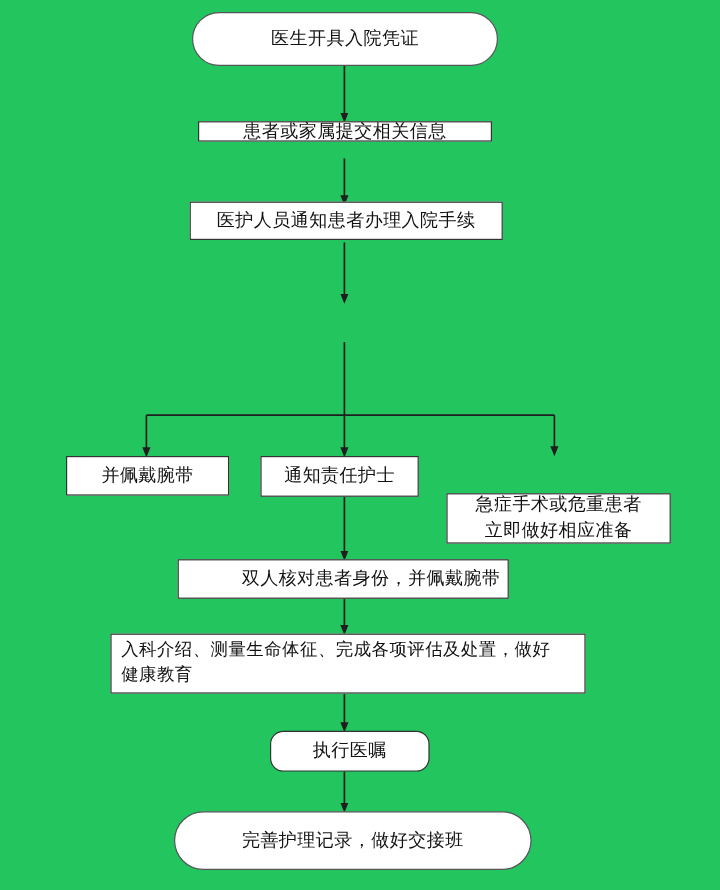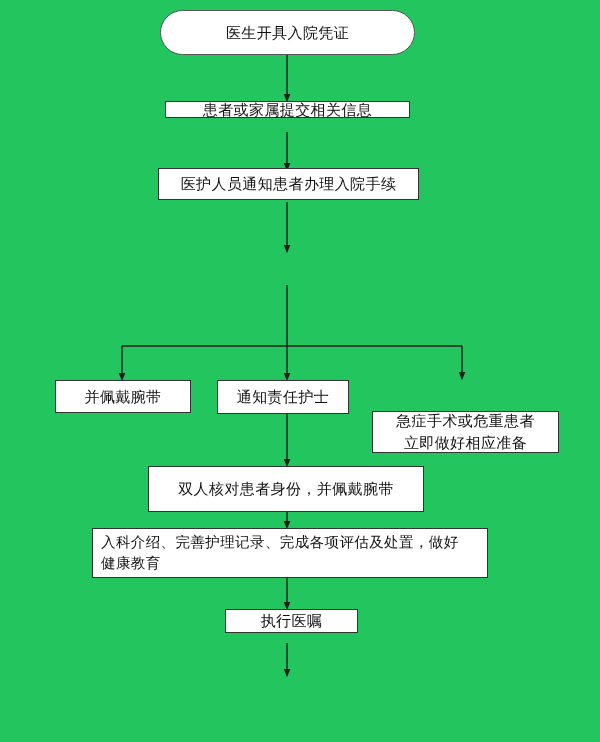--- a/index.html
+++ b/index.html
@@ -59,23 +59,23 @@
     padding: 0 8px;
   }
   
   #node-start      { left: 160px; top:  10px; width: 255px; height: 45px; }
   #node-submit     { left: 165px; top: 101px; width: 245px; height: 17px; }
   #node-notify     { left: 158px; top: 168px; width: 261px; height: 32px; }
   #node-duty       { left: 148px; top: 252px; width: 276px; height: 33px; }
   #node-branch-1   { left:  55px; top: 380px; width: 136px; height: 33px; }
   #node-branch-2   { left: 217px; top: 380px; width: 132px; height: 34px; }
   #node-branch-3   { left: 372px; top: 379px; width: 187px; height: 42px; margin-top: 32px; }
-  #node-verify     { left: 148px; top: 466px; width: 276px; height: 46px; }
+  #node-verify     { left: 148px; top: 466px; width: 276px; height: 33px; justify-content: flex-end; }
   #node-intro      { left:  92px; top: 528px; width: 396px; height: 50px; font-size: 14.5px; }
-  #node-orders     { left: 225px; top: 609px; width: 133px; height: 24px; }
+  #node-orders     { left: 225px; top: 609px; width: 133px; height: 34px; border-radius: 11px; }
   #node-end        { left: 145px; top: 676px; width: 298px; height: 49px; }
 </style>
 </head>
 <body>
 
 <div id="flow-canvas">
 
   <svg id="edge-layer" viewBox="0 0 600 742" width="600" height="742" xmlns="http://www.w3.org/2000/svg">
     <defs>
       <marker id="arrowhead" markerWidth="9" markerHeight="9" refX="4.2" refY="4" orient="auto" markerUnits="userSpaceOnUse">
@@ -130,22 +130,25 @@
   <div class="node process" id="node-branch-3">
     <span class="label">急症手术或危重患者
 立即做好相应准备</span>
   </div>
 
   <div class="node process" id="node-verify">
     <span class="label">双人核对患者身份，并佩戴腕带</span>
   </div>
 
   <div class="node process align-left" id="node-intro">
-    <span class="label">入科介绍、完善护理记录、完成各项评估及处置，做好
+    <span class="label">入科介绍、测量生命体征、完成各项评估及处置，做好
 健康教育</span>
   </div>
 
   <div class="node process" id="node-orders">
     <span class="label">执行医嘱</span>
   </div>
 
+  <div class="node terminal" id="node-end">
+    <span class="label">完善护理记录，做好交接班</span>
+  </div>
 
 </div>
 
 </body></html>

